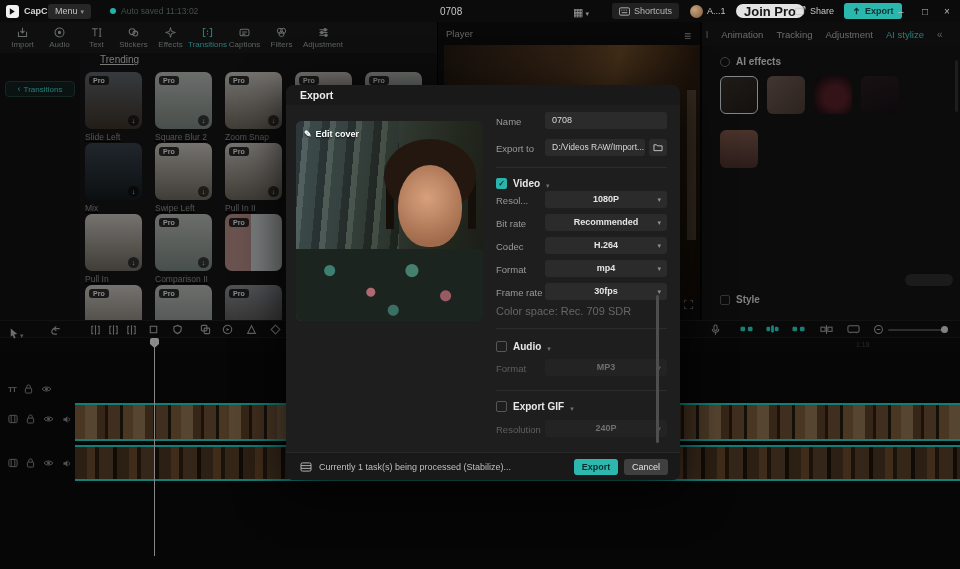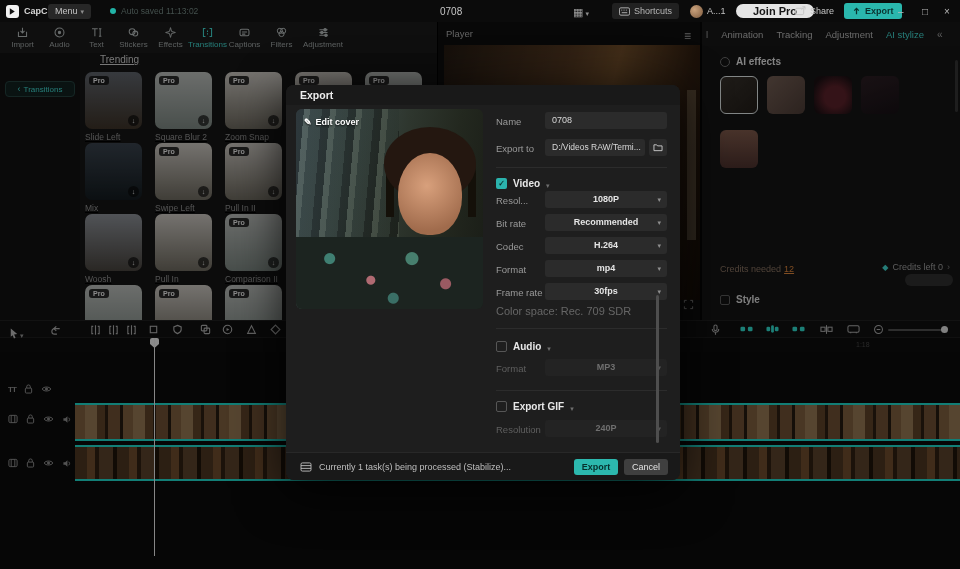--- a/index.html
+++ b/index.html
@@ -16,21 +16,21 @@
   .app-name { color:#d8d8d8; font-size:9px; font-weight:bold; margin-left:5px; }
   .menu-btn { background:#272727; border-radius:3px; height:15px; padding:0 7px; color:#c4c4c4; font-size:9px; display:flex; align-items:center; gap:3px; }
   .car::after { content:"▾"; font-size:7px; color:#8d8d8d; }
   .save-dot { width:6px; height:6px; border-radius:50%; background:#21b3a6; margin-right:5px; }
   .save-text { color:#44504d; font-size:8.5px; }
   .doc-title { color:#c6c6c6; font-size:10px; }
   .grid-icon::before { content:"▦"; color:#9a9a9a; font-size:11px; }
   .tb-btn { background:#212121; border-radius:3px; height:16px; padding:0 7px; color:#b7b7b7; font-size:9px; display:flex; align-items:center; gap:4px; }
   .avatar { width:13px; height:13px; border-radius:50%; background:radial-gradient(circle at 35% 35%, #caa27c, #7c5a3e); }
   .acct-label { color:#c2c2c2; font-size:9px; margin-left:4px; }
-  .joinpro { background:#e4e4e4; border-radius:8px; height:14px; padding:0 17px; color:#161616; font-size:11px; font-weight:bold; display:flex; align-items:center; }
+  .joinpro { background:#e4e4e4; border-radius:8px; height:14px; padding:0 8px; color:#161616; font-size:13px; font-weight:bold; display:flex; align-items:center; }
   .share-btn { color:#c4c4c4; font-size:9px; display:flex; align-items:center; gap:4px; }
   .export-top { background:#2ab7ad; border-radius:3px; height:16px; padding:0 8px; color:#0a322f; font-size:9px; font-weight:bold; display:flex; align-items:center; gap:4px; }
   .winctl { color:#b9b9b9; font-size:10px; width:18px; text-align:center; }
 
   
   #media-panel { position:absolute; left:0; top:22px; width:437px; height:298px; background:#141414; overflow:hidden; }
   #media-tabs { position:absolute; left:0; top:0; width:437px; height:31px; background:#191919; display:flex; align-items:center; padding-left:4px; }
   .mtab { width:37px; display:flex; flex-direction:column; align-items:center; gap:1px; color:#9aa0a0; }
   .mtab.wide { width:46px; }
   .mtab svg { stroke:#aeb4b4; }
@@ -116,21 +116,21 @@
   #playhead-cap { position:absolute; left:150px; top:338px; width:9px; height:10px; background:#e8e8e8; z-index:12;
     clip-path:polygon(0 0,100% 0,100% 60%,50% 100%,0 60%); border-radius:2px; }
 
   
   #dim { position:absolute; left:0; top:22px; width:960px; height:547px; background:rgba(0,0,0,.40); z-index:40; }
 
   
   #dialog { position:absolute; left:286px; top:85px; width:394px; height:395px; background:#1e1e1e; border-radius:8px; z-index:50; box-shadow:0 10px 50px rgba(0,0,0,.85); }
   .dlg-header { position:absolute; left:0; top:0; width:394px; height:20px; background:#191919; border-radius:8px 8px 0 0; display:flex; align-items:center; }
   .dlg-title { color:#ececec; font-size:10.5px; font-weight:bold; margin-left:14px; }
-  #preview { position:absolute; left:10px; top:24px; width:187px; height:200px; border-radius:6px; overflow:hidden;
+  #preview { position:absolute; left:10px; top:36px; width:187px; height:200px; border-radius:6px; overflow:hidden;
     background:linear-gradient(100deg,#46565c 0%,#3c4a48 25%,#2e362e 52%,#23281f 75%,#191c16 100%);text-align:center; }
   #preview .clothes { position:absolute; left:0; top:0; width:55%; height:100%;
     background:repeating-linear-gradient(95deg, rgba(0,0,0,.35) 0 8px, rgba(130,140,120,.22) 8px 14px, rgba(40,50,45,.3) 14px 26px); }
   #preview .hair { position:absolute; left:88px; top:18px; width:92px; height:74px; border-radius:50%; background:#241710; }
   #preview .face { position:absolute; left:102px; top:44px; width:64px; height:82px; border-radius:50% 50% 46% 46%;
     background:radial-gradient(circle at 45% 40%, #d8a07c, #a06b4c 75%); }
   #preview .phones { position:absolute; left:90px; top:22px; width:90px; height:86px; border:8px solid #141009; border-bottom:none; border-radius:50% 50% 0 0; }
   #preview .shirt { position:absolute; left:0; bottom:0; width:100%; height:36%;
     background:#1c2420;
     background-image:radial-gradient(circle at 18% 30%, #3f7f72 0 5px, transparent 6px),
@@ -380,26 +380,20 @@
             <span class="pro">Pro</span>
           </div>
           <div class="tile-label"></div>
         </div>
       <div class="tw">
           <div class="tile-img t-b"></div>
           <div class="tile-label"></div>
         </div>
 
       <div class="tw">
-          <div class="tile-img t-e">
-            <span class="dl"></span>
-          </div>
-          <div class="tile-label">Woosh</div>
-        </div>
-      <div class="tw">
           <div class="tile-img t-c">
             <span class="dl"></span>
           </div>
           <div class="tile-label">Pull In</div>
         </div>
       <div class="tw">
           <div class="tile-img t-b">
             <span class="pro">Pro</span>
             <span class="dl"></span>
           </div>
@@ -473,30 +467,20 @@
     </div>
     <div class="ai-row">
       <span class="toggle-ic"></span>
       <span class="ai-label">AI effects</span>
     </div>
     <div class="rthumb rt1" style="left:18px; top:54px"></div>
     <div class="rthumb rt2" style="left:65px; top:54px"></div>
     <div class="rthumb rt3" style="left:112px; top:54px"></div>
     <div class="rthumb rt4" style="left:159px; top:54px"></div>
     <div class="rthumb rt5" style="left:18px; top:108px"></div>
-    <div class="credits-row">
-      <span>
-        <span class="cn-label">Credits needed</span><span class="cn-val">12</span>
-      </span>
-      <span class="cl-group">
-        <span class="diamond"></span>
-        <span>Credits left 0</span>
-        <span class="chev-r"></span>
-      </span>
-    </div>
     <div class="credit-pill"></div>
     <div class="style-row">
       <span class="cb-empty"></span>
       <span class="style-label">Style</span>
     </div>
     <div class="rp-scroll"></div>
   </div>
 
   <div id="toolbar">
     <div class="tool" style="left:8px">
@@ -683,21 +667,21 @@
       <div class="shirt"></div>
       <div class="edit-cover">
           <span>Edit cover</span>
         </div>
     </div>
 
     <div class="f-label" style="top:31px">Name</div>
     <div class="f-input" style="top:27px">0708</div>
 
     <div class="f-label" style="top:58px">Export to</div>
-    <div class="f-input short" style="top:54px">D:/Videos RAW/Termi...</div>
+    <div class="f-input short" style="top:54px">D:/Videos RAW/Import...</div>
     <div class="folder-btn" style="top:54px">
       <svg width="10" height="9" viewBox="0 0 11 10" fill="none" stroke-width="1">
           <path d="M1 2 h3 l1 1.2 h5 v5.3 h-9 Z"></path>
         </svg>
     </div>
 
     <div class="dlg-div" style="top:82px"></div>
 
     <div class="sec-head" style="top:89px">
       <span class="cb-checked"></span>

